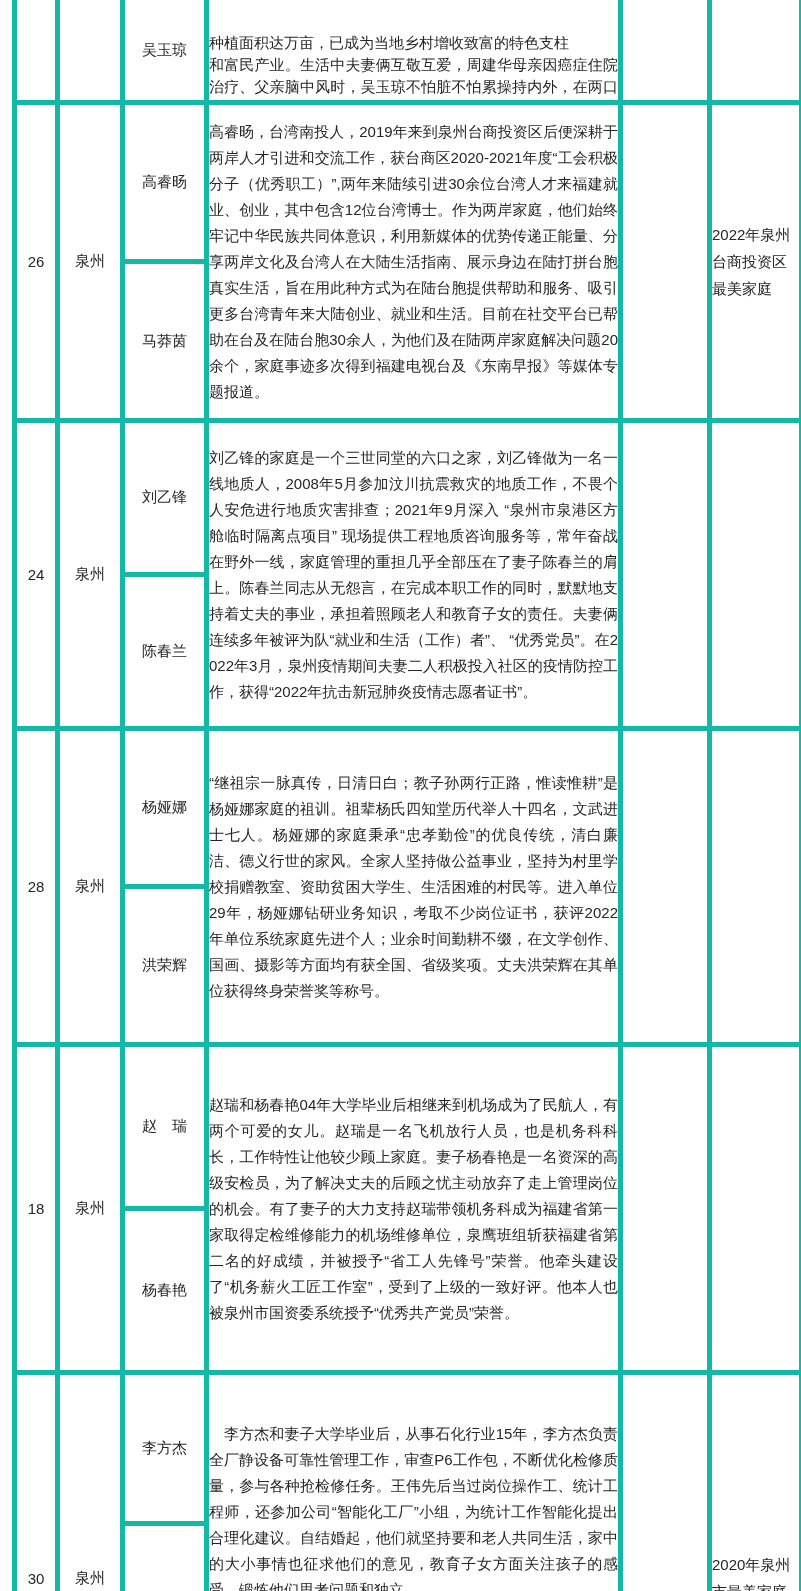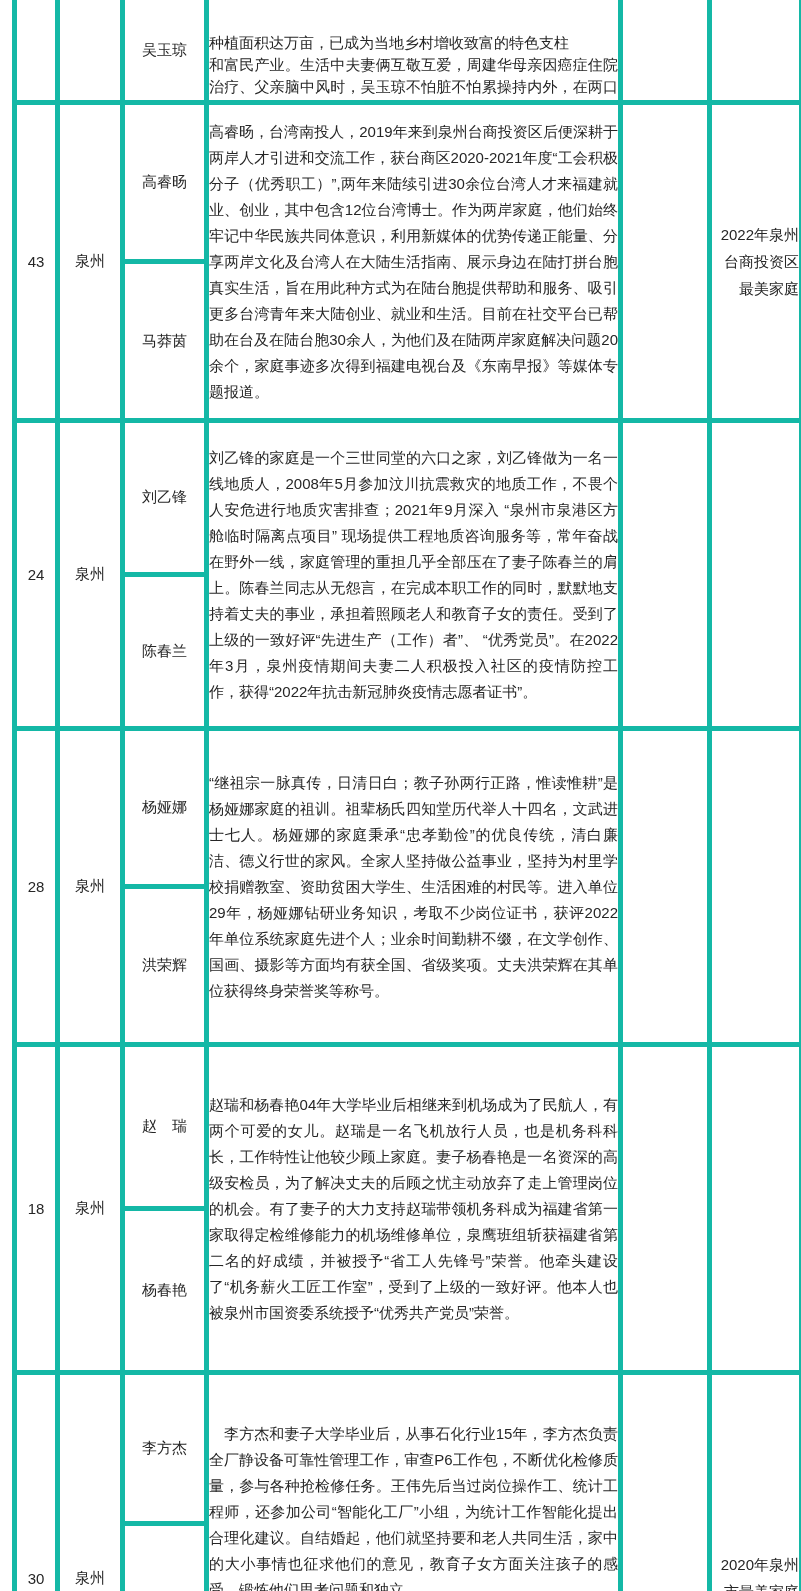--- a/index.html
+++ b/index.html
@@ -14,21 +14,21 @@
     font-size:15px;
   }
   tr.row-top > td{border-top:5px solid #84cc16;}
   tr.partial-row > td{border-top:none;}
   .c-no,.c-city,.c-name{text-align:center;}
   .c-desc{padding:0 8px;vertical-align:middle;}
   .desc{
     font-size:15px;line-height:26px;text-align:justify;
     word-break:break-all;white-space:pre-wrap;
   }
-  .c-award{text-align:right;line-height:27px;padding:0 8px;margin-top:8px;}
+  .c-award{text-align:left;line-height:27px;padding:0 8px;margin-top:8px;}
   
   .partial-name{vertical-align:top;padding-top:16px;margin-left:12px;}
   .clipwrap{height:100px;overflow:hidden;}
   .partialdesc{line-height:22px;margin-top:-12px;}
   .oneline{white-space:nowrap;}
   
   td.desc-top{vertical-align:top;}
   td.desc-top .desc{padding-top:46px;}
 </style>
 </head>
@@ -56,41 +56,41 @@
             <div class="desc partialdesc">
               <div class="oneline">种植面积达万亩，已成为当地乡村增收致富的特色支柱</div><span>和富民产业。生活中夫妻俩互敬互爱，周建华母亲因癌症住院治疗、父亲脑中风时，吴玉琼不怕脏不怕累操持内外，在两口子精心照顾下，父母都恢复良好，如今身体硬朗。</span>
             </div>
           </div>
         </td>
         <td class="c-empty"></td>
         <td class="c-award"></td>
       </tr>
 
   <tr class="row-top" style="height:159px">
-    <td class="c-no" rowspan="2">43</td>
+    <td class="c-no" rowspan="2">26</td>
     <td class="c-city" rowspan="2">泉州</td>
     <td class="c-name">高睿旸</td>
     <td class="c-desc " rowspan="2">
       <div class="desc">高睿旸，台湾南投人，2019年来到泉州台商投资区后便深耕于两岸人才引进和交流工作，获台商区2020-2021年度“工会积极分子（优秀职工）”,两年来陆续引进30余位台湾人才来福建就业、创业，其中包含12位台湾博士。作为两岸家庭，他们始终牢记中华民族共同体意识，利用新媒体的优势传递正能量、分享两岸文化及台湾人在大陆生活指南、展示身边在陆打拼台胞真实生活，旨在用此种方式为在陆台胞提供帮助和服务、吸引更多台湾青年来大陆创业、就业和生活。目前在社交平台已帮助在台及在陆台胞30余人，为他们及在陆两岸家庭解决问题20余个，家庭事迹多次得到福建电视台及《东南早报》等媒体专题报道。</div>
     </td>
     <td class="c-empty" rowspan="2"></td>
     <td class="c-award" rowspan="2">
       <div>2022年泉州台商投资区最美家庭</div>
     </td>
   </tr>
   <tr class="row-second" style="height:159px">
     <td class="c-name">马莽茵</td>
   </tr>
 
   <tr class="row-top" style="height:154px">
     <td class="c-no" rowspan="2">24</td>
     <td class="c-city" rowspan="2">泉州</td>
     <td class="c-name">刘乙锋</td>
     <td class="c-desc " rowspan="2">
-      <div class="desc">刘乙锋的家庭是一个三世同堂的六口之家，刘乙锋做为一名一线地质人，2008年5月参加汶川抗震救灾的地质工作，不畏个人安危进行地质灾害排查；2021年9月深入 “泉州市泉港区方舱临时隔离点项目” 现场提供工程地质咨询服务等，常年奋战在野外一线，家庭管理的重担几乎全部压在了妻子陈春兰的肩上。陈春兰同志从无怨言，在完成本职工作的同时，默默地支持着丈夫的事业，承担着照顾老人和教育子女的责任。受到了上级的一致好评“先进生产（工作）者”、 “优秀党员”。在2022年3月，泉州疫情期间夫妻二人积极投入社区的疫情防控工作，获得“2022年抗击新冠肺炎疫情志愿者证书”。</div>
+      <div class="desc">刘乙锋的家庭是一个三世同堂的六口之家，刘乙锋做为一名一线地质人，2008年5月参加汶川抗震救灾的地质工作，不畏个人安危进行地质灾害排查；2021年9月深入 “泉州市泉港区方舱临时隔离点项目” 现场提供工程地质咨询服务等，常年奋战在野外一线，家庭管理的重担几乎全部压在了妻子陈春兰的肩上。陈春兰同志从无怨言，在完成本职工作的同时，默默地支持着丈夫的事业，承担着照顾老人和教育子女的责任。夫妻俩连续多年被评为队“就业和生活（工作）者”、 “优秀党员”。在2022年3月，泉州疫情期间夫妻二人积极投入社区的疫情防控工作，获得“2022年抗击新冠肺炎疫情志愿者证书”。</div>
     </td>
     <td class="c-empty" rowspan="2"></td>
     <td class="c-award" rowspan="2">
       <div></div>
     </td>
   </tr>
   <tr class="row-second" style="height:154px">
     <td class="c-name">陈春兰</td>
   </tr>
 

